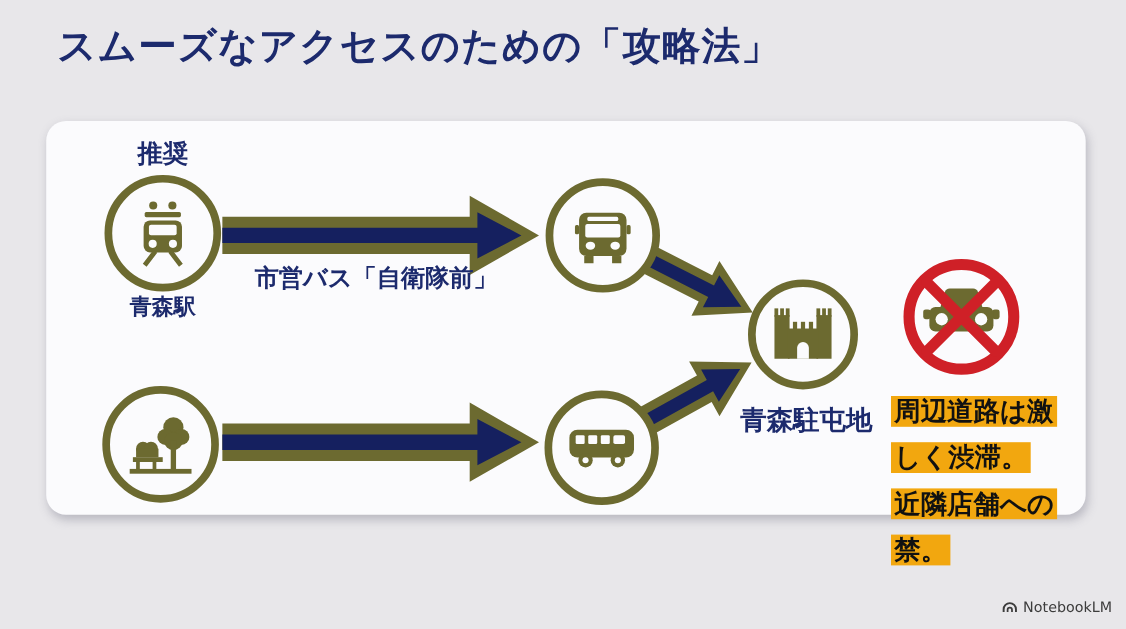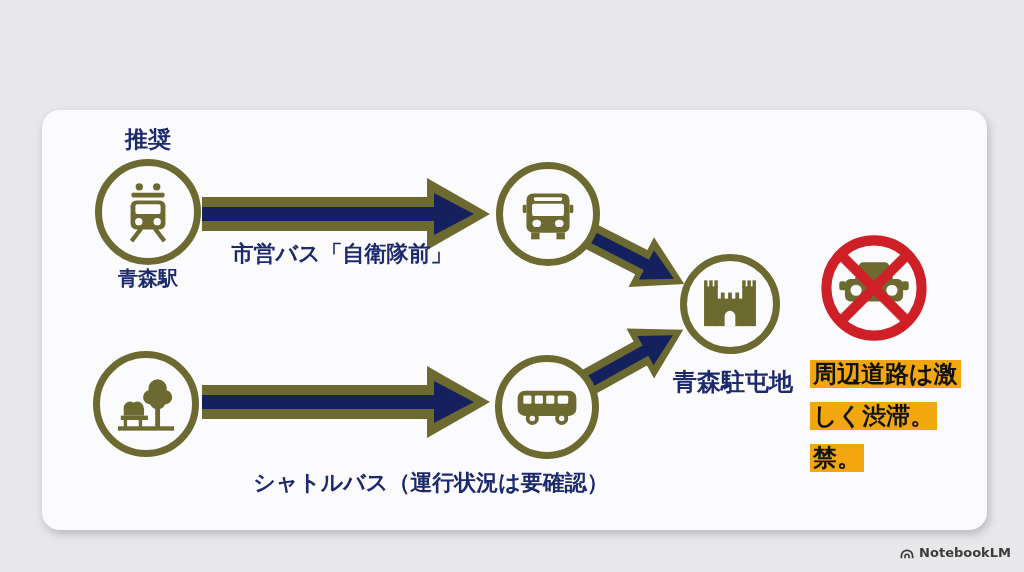--- a/index.html
+++ b/index.html
@@ -6,21 +6,21 @@
   .stage{
     position:relative;width:1024px;height:572px;overflow:hidden;
     background:#e8e7ea;
     font-family:"DejaVu Sans","Liberation Sans",sans-serif;
   }
   .title{
     position:absolute;left:52px;top:22px;margin:0;
     font-size:35px;line-height:42px;font-weight:900;color:#1c2a6d;letter-spacing:1px;
   }
   .card{
-    position:absolute;left:42px;top:110px;width:945px;height:420px;
+    position:absolute;left:42px;top:110px;width:945px;height:358px;
     background:#fbfbfd;border-radius:18px;
     box-shadow:2px 4px 9px rgba(110,110,130,.38);
   }
   .node{
     position:absolute;border:7px solid #6c6a30;border-radius:50%;
     background:#fbfbfd;display:flex;align-items:center;justify-content:center;
     box-sizing:border-box;z-index:3;
   }
   .lbl{
     position:absolute;color:#1c2a6d;font-weight:800;text-align:center;z-index:4;
@@ -42,29 +42,30 @@
   .arrow-d1{left:546px;top:94px;transform:rotate(27deg);transform-origin:0 50%;}
   .arrow-d2{left:545px;top:242px;transform:rotate(-29deg);transform-origin:0 50%;}
   .nocar{position:absolute;left:776px;top:122px;z-index:3;}
   .warning{position:absolute;left:768px;top:250px;width:210px;z-index:4;}
   .warning .wline{display:block;margin-bottom:14px;line-height:0;}
   .warning .hl{
     display:inline-block;background:#f2a70f;color:#111111;
     font-size:24px;line-height:26px;font-weight:800;padding:1px 3px;
   }
   .footer{
-    position:absolute;right:13px;top:545px;display:flex;align-items:flex-end;gap:4px;
-    color:#3c3c3c;font-size:13px;font-weight:700;z-index:5;
+    position:absolute;right:13px;top:545px;display:flex;align-items:flex-start;gap:4px;
+    color:#3c3c3c;font-size:13px;font-weight:400;z-index:5;
   }
 </style>
 </head>
 <body>
 
 <div class="stage">
 
+  <h1 class="title">スムーズなアクセスのための「攻略法」</h1>
 
   <div class="card">
 
     <div class="lbl badge">推奨</div>
 
     <div class="node" style="left:53px;top:49px;width:106px;height:106px;">
       <svg width="62" height="62" viewBox="0 0 64 64">
         <g fill="#6c6a30">
           <circle cx="23" cy="6" r="3.8"></circle>
             <circle cx="41" cy="6" r="3.8"></circle>
@@ -151,21 +152,20 @@
         </g>
       </svg>
     </div>
 
     <div class="arrow arrow-h2">
       <svg width="290" height="76" viewBox="0 0 290 76">
         <polygon points="0,21 225,21 225,2 288,38 225,74 225,55 0,55" fill="#6c6a30"></polygon>
         <polygon points="0,31 232,31 232,17 272,38 232,59 232,45 0,45" fill="#15205f"></polygon>
       </svg>
     </div>
-    <div class="note note2b">シャトルバス（運行状況は要確認）</div>
 
     <div class="node" style="left:453px;top:245px;width:104px;height:104px;">
       <svg width="62" height="44" viewBox="0 0 76 52">
         <rect x="2" y="6" width="72" height="31" rx="9" fill="#6c6a30"></rect>
         <rect x="9" y="12" width="10" height="10" rx="1.5" fill="#fbfbfd"></rect>
         <rect x="23" y="12" width="10" height="10" rx="1.5" fill="#fbfbfd"></rect>
         <rect x="37" y="12" width="10" height="10" rx="1.5" fill="#fbfbfd"></rect>
         <rect x="51" y="12" width="13" height="10" rx="2" fill="#fbfbfd"></rect>
         <circle cx="20" cy="40" r="8" fill="#6c6a30"></circle>
           <circle cx="20" cy="40" r="3.4" fill="#fbfbfd"></circle>
@@ -192,20 +192,21 @@
         </g>
         <circle cx="34" cy="52" r="5" fill="#fbfbfd"></circle>
         <circle cx="66" cy="52" r="5" fill="#fbfbfd"></circle>
         <path d="M22,22 L78,78 M78,22 L22,78" stroke="#cf2027" stroke-width="9" stroke-linecap="round" fill="none"></path>
       </svg>
     </div>
 
     <div class="warning">
       <span class="wline"><span class="hl">周辺道路は激</span></span>
       <span class="wline"><span class="hl">しく渋滞。</span></span>
+      <span class="wline"><span class="hl">近隣店舗への</span></span>
       <span class="wline"><span class="hl">禁。</span></span>
     </div>
 
   </div>
 
   <div class="footer">
     <svg width="16" height="13" viewBox="0 0 20 16">
       <path d="M3,14 v-3 a7,7 0 0 1 14,0 v3" fill="none" stroke="#3c3c3c" stroke-width="2.2"></path>
       <path d="M7.5,14 v-2.5 a2.5,2.5 0 0 1 5,0 v2.5" fill="none" stroke="#3c3c3c" stroke-width="2"></path>
     </svg>

